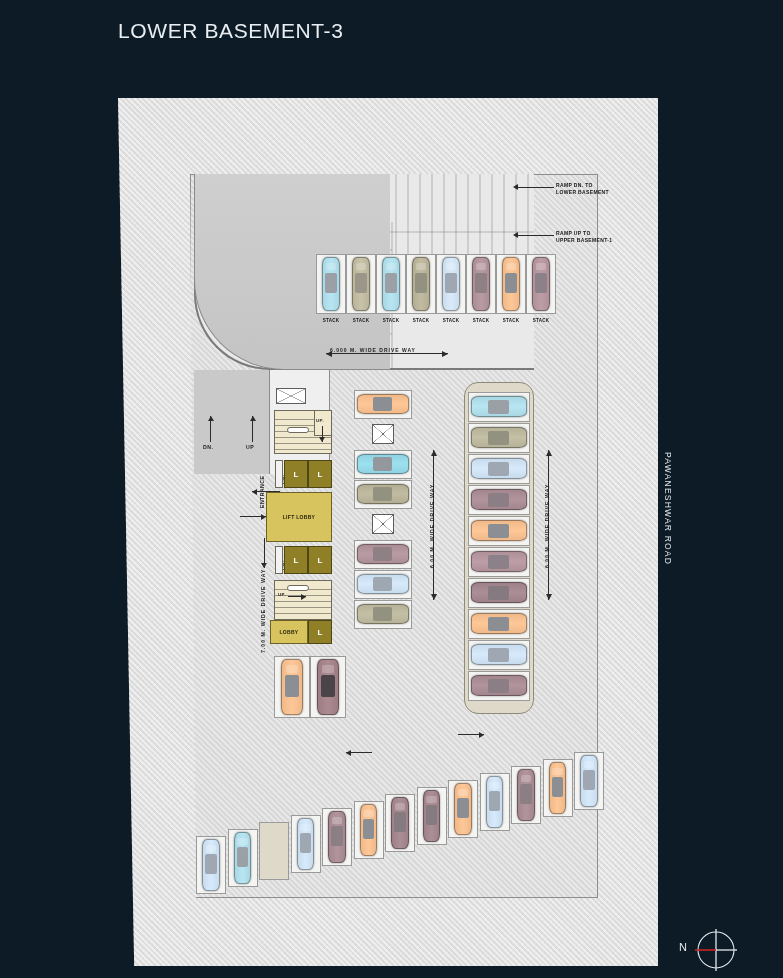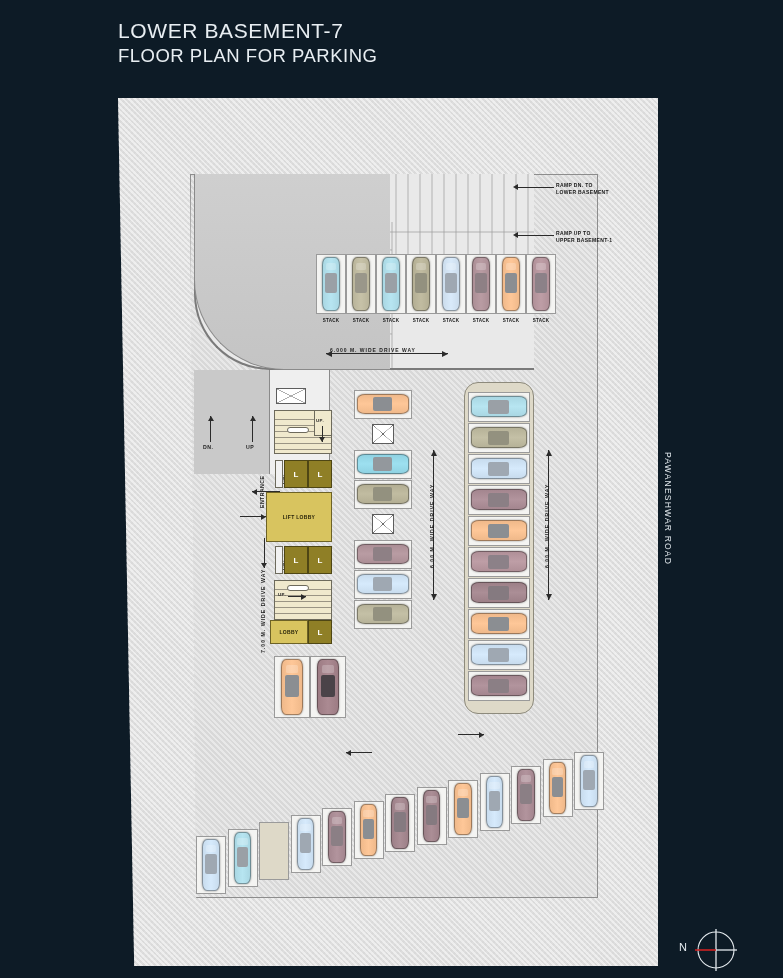--- a/index.html
+++ b/index.html
@@ -160,22 +160,21 @@
   #compass .n { position:absolute; left:-14px; top:14px;
     color:#e4eaee; font-size:11px; font-weight:400; }
 
   .stacklbl { position:absolute; font-size:4.6px; font-weight:700;
     letter-spacing:.25px; color:#1b1b1b; text-align:center; }
 </style>
 </head>
 <body>
 
 <div id="header">
-  <div class="t1">LOWER BASEMENT-7</div>
-  <div class="t2">FLOOR PLAN FOR PARKING</div>
+  <div class="t1">LOWER BASEMENT-3</div>
 </div>
 
 <div id="sheet">
   <div class="paper"></div>
 
   <div id="plot"></div>
 
   <div id="ramp-outer">
     <div id="ramp-treads">
       <svg width="340" height="196" viewBox="0 0 340 196">

